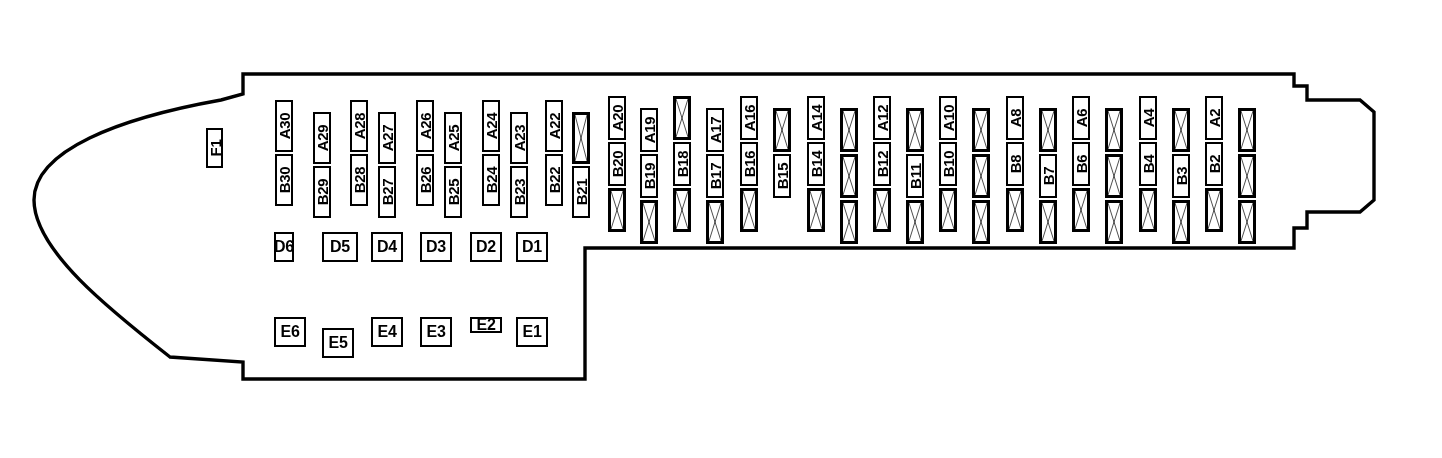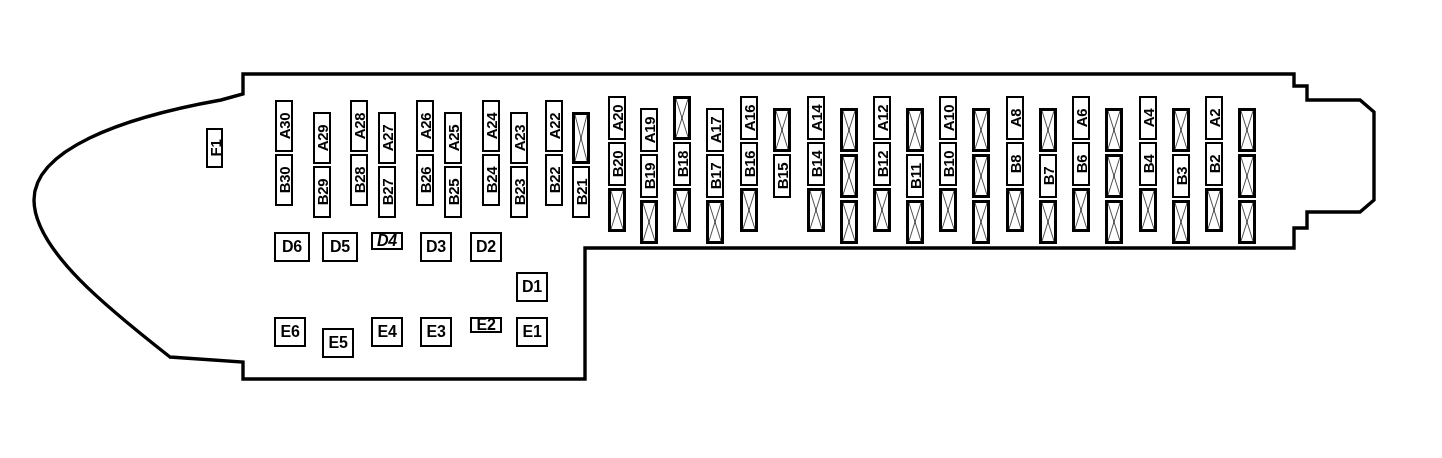--- a/index.html
+++ b/index.html
@@ -410,36 +410,36 @@
         </svg>
       </div>
       <div class="cell blank" style="left: 1238px; top: 200px; width: 18px; height: 44px;">
         <svg viewBox="0 0 10 10" preserveAspectRatio="none">
           <line x1="0" y1="0" x2="10" y2="10" stroke="#000" stroke-width="0.7" vector-effect="non-scaling-stroke"></line>
           <line x1="10" y1="0" x2="0" y2="10" stroke="#000" stroke-width="0.7" vector-effect="non-scaling-stroke"></line>
         </svg>
       </div>
     </div>
   <div id="d-row-host">
-      <div class="cell horiz" style="left: 274px; top: 232px; width: 36px; height: 30px;">
+      <div class="cell horiz" style="left: 274px; top: 232px; width: 20px; height: 30px;">
         <span class="lbl">D6</span>
       </div>
       <div class="cell horiz" style="left: 322px; top: 232px; width: 36px; height: 30px;">
         <span class="lbl">D5</span>
       </div>
-      <div class="cell horiz" style="left: 371px; top: 232px; width: 32px; height: 18px; font-style: italic;">
+      <div class="cell horiz" style="left: 371px; top: 232px; width: 32px; height: 30px;">
         <span class="lbl">D4</span>
       </div>
       <div class="cell horiz" style="left: 420px; top: 232px; width: 32px; height: 30px;">
         <span class="lbl">D3</span>
       </div>
       <div class="cell horiz" style="left: 470px; top: 232px; width: 32px; height: 30px;">
         <span class="lbl">D2</span>
       </div>
-      <div class="cell horiz" style="left: 516px; top: 232px; width: 32px; height: 30px; margin-top: 40px;">
+      <div class="cell horiz" style="left: 516px; top: 232px; width: 32px; height: 30px;">
         <span class="lbl">D1</span>
       </div>
     </div>
   <div id="e-row-host">
       <div class="cell horiz" style="left: 274px; top: 317px; width: 32px; height: 30px; text-align: center;">
         <span class="lbl">E6</span>
       </div>
       <div class="cell horiz" style="left: 322px; top: 317px; width: 32px; height: 30px; margin-top: 11px;">
         <span class="lbl">E5</span>
       </div>

